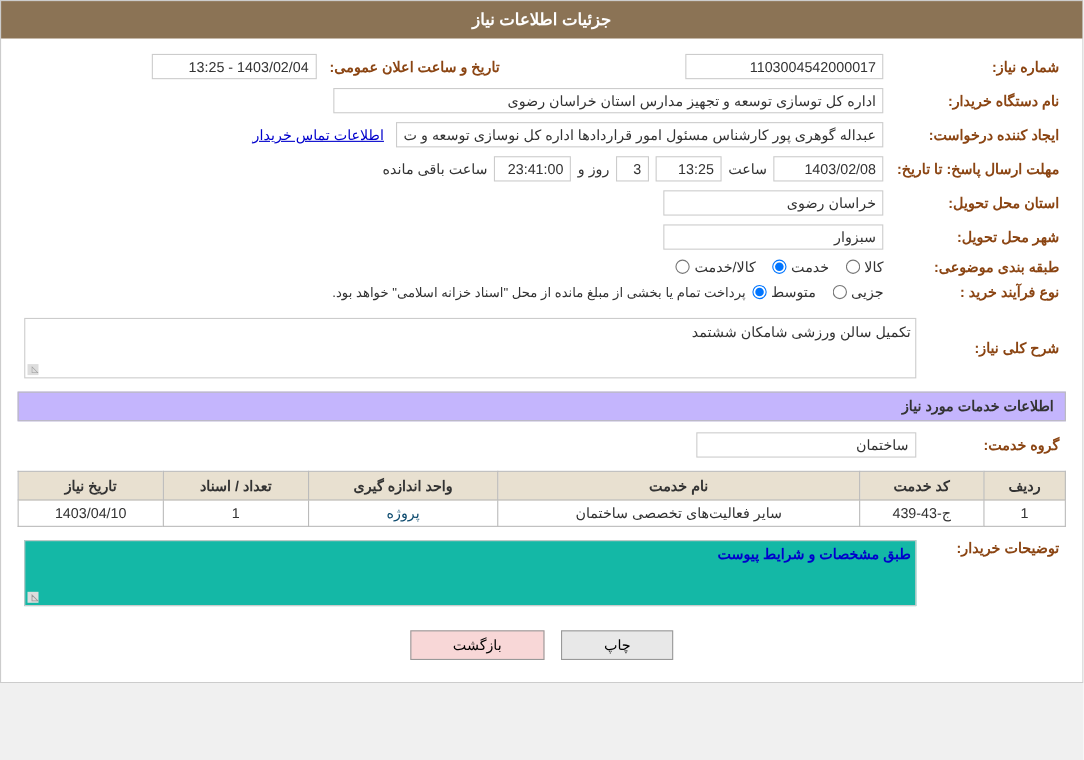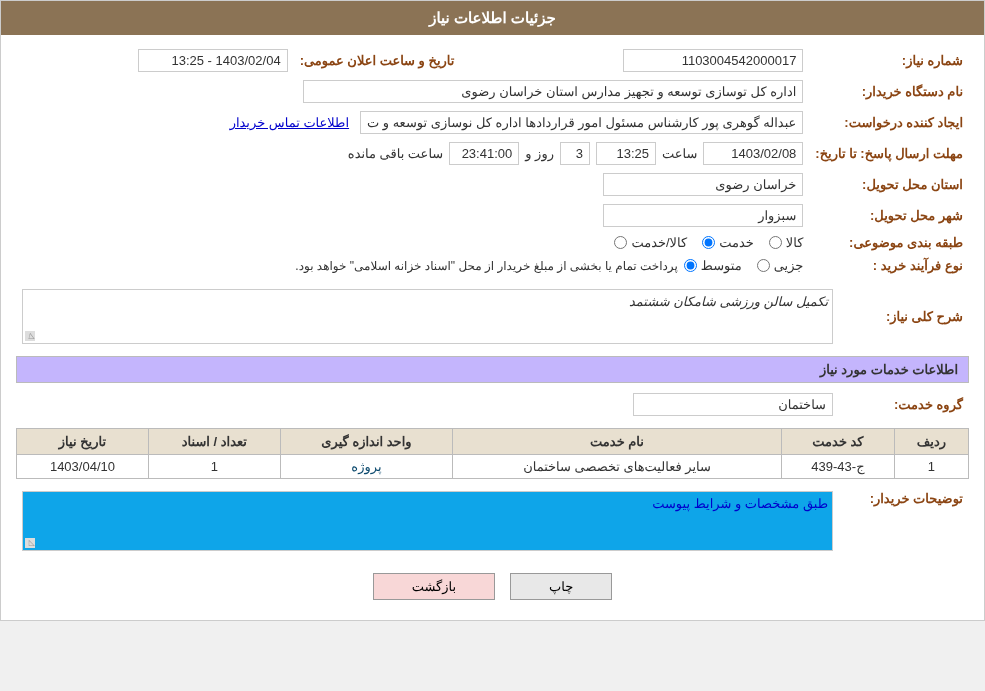--- a/index.html
+++ b/index.html
@@ -213,33 +213,33 @@
             <div class="radio-group">
               <div class="radio-item">
                 <span>جزیی</span>
                 <input type="radio" name="farayand" style="">
               </div>
               <div class="radio-item">
                 <span>متوسط</span>
                 <input type="radio" name="farayand" checked="" style="">
               </div>
             </div>
-            <span class="note-text">پرداخت تمام یا بخشی از مبلغ خریدار از محل "اسناد خزانه اسلامی" خواهد بود.</span>
+            <span class="note-text">پرداخت تمام یا بخشی از مبلغ مانده از محل "اسناد خزانه اسلامی" خواهد بود.</span>
           </div>
         </td>
       </tr>
     </tbody>
       </table>
 
     <table class="info-table">
       <tbody>
           <tr>
         <td style="width:130px;" class="label-cell">شرح کلی نیاز:</td>
         <td>
-          <div style="border:1px solid #ccc; background:#fff; padding:4px; min-height:55px; position:relative; width:100%;font-style:italic;">
+          <div style="border:1px solid #ccc; background:#fff; padding:4px; min-height:55px; position:relative; width:100%;">
             <span style="display:block; text-align:right;">تکمیل سالن ورزشی شامکان ششتمد</span>
             <div style="position:absolute; bottom:2px; left:2px; width:10px; height:10px; background:#ddd; font-size:8px; color:#999; cursor:se-resize;">◺</div>
           </div>
         </td>
       </tr>
     </tbody>
       </table>
 
     <div class="section-header">
       <span>اطلاعات خدمات مورد نیاز</span>
@@ -277,21 +277,21 @@
       <td>1403/04/10</td>
     </tr>
         </tbody>
     </table>
 
     <table class="info-table">
       <tbody>
           <tr>
         <td style="width:130px; vertical-align:top;" class="label-cell">توضیحات خریدار:</td>
         <td>
-          <div style="border:1px solid #ccc; background:#0ea5e9; padding:4px; min-height:60px; position:relative; width:100%;">
+          <div style="border:1px solid #ccc; background:#14b8a6; padding:4px; min-height:60px; position:relative; width:100%;font-weight:bold;">
             <span style="display:block; text-align:right; color:#0000cc;">طبق مشخصات و شرایط پیوست</span>
             <div style="position:absolute; bottom:2px; left:2px; width:10px; height:10px; background:#ddd; font-size:8px; color:#999; cursor:se-resize;">◺</div>
           </div>
         </td>
       </tr>
     </tbody>
       </table>
 
     <div class="buttons-row">
       <button class="btn btn-print">چاپ</button>

